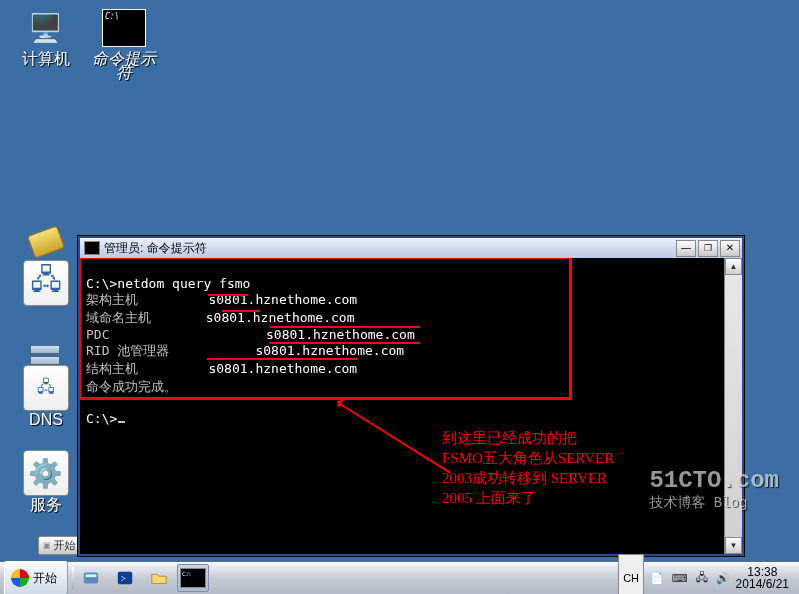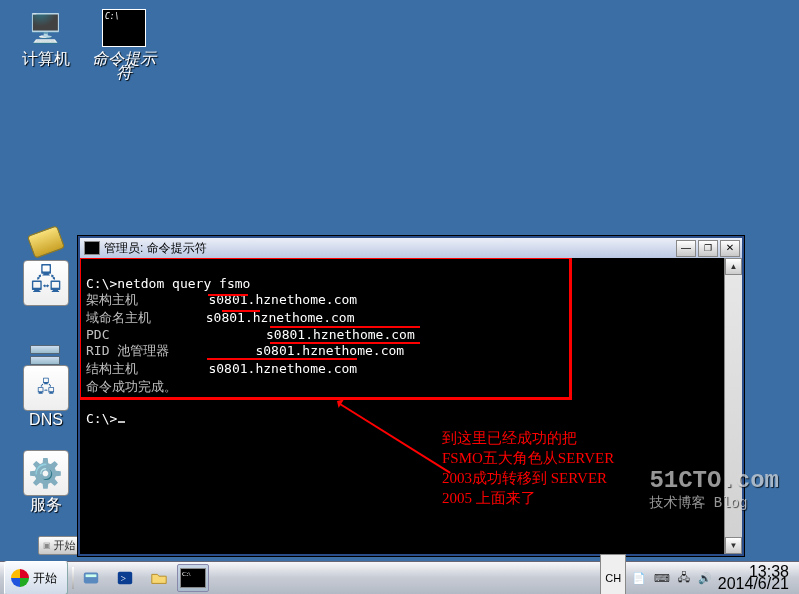--- a/index.html
+++ b/index.html
@@ -252,21 +252,21 @@
   .tb-btn.active{background:linear-gradient(#c9d6e8,#abc);border-color:#88a;}
   .tb-btn svg{width:18px;height:18px;}
   .tb-cmd-icon{width:24px;height:18px;background:#000;border:1px solid #888;position:relative;}
   .tb-cmd-icon::after{content:"C:\\";color:#fff;font:7px Consolas;position:absolute;top:1px;left:1px;}
 
   .tray {
     margin-left:auto;display:flex;align-items:center;gap:4px;padding:0 6px;height:100%;
   }
   .tray .tray-item {font-size:11px;color:#222;padding:0 2px;}
   .ime-box {border:1px solid #888;padding:17px 4px;background:#efefef;font-size:11px;}
-  .clock {text-align:right;line-height:12px;font-size:16px;padding-right:4px;}
+  .clock {text-align:center;line-height:12px;font-size:12px;padding-right:4px;}
 </style>
 </head>
 <body>
 
 <div class="desktop">
 
   <div class="desktop-icon" style="left:10px;top:6px;">
     <div class="glyph computer-glyph">🖥️</div>
     <div class="txt-wrap">计算机</div>
   </div>

